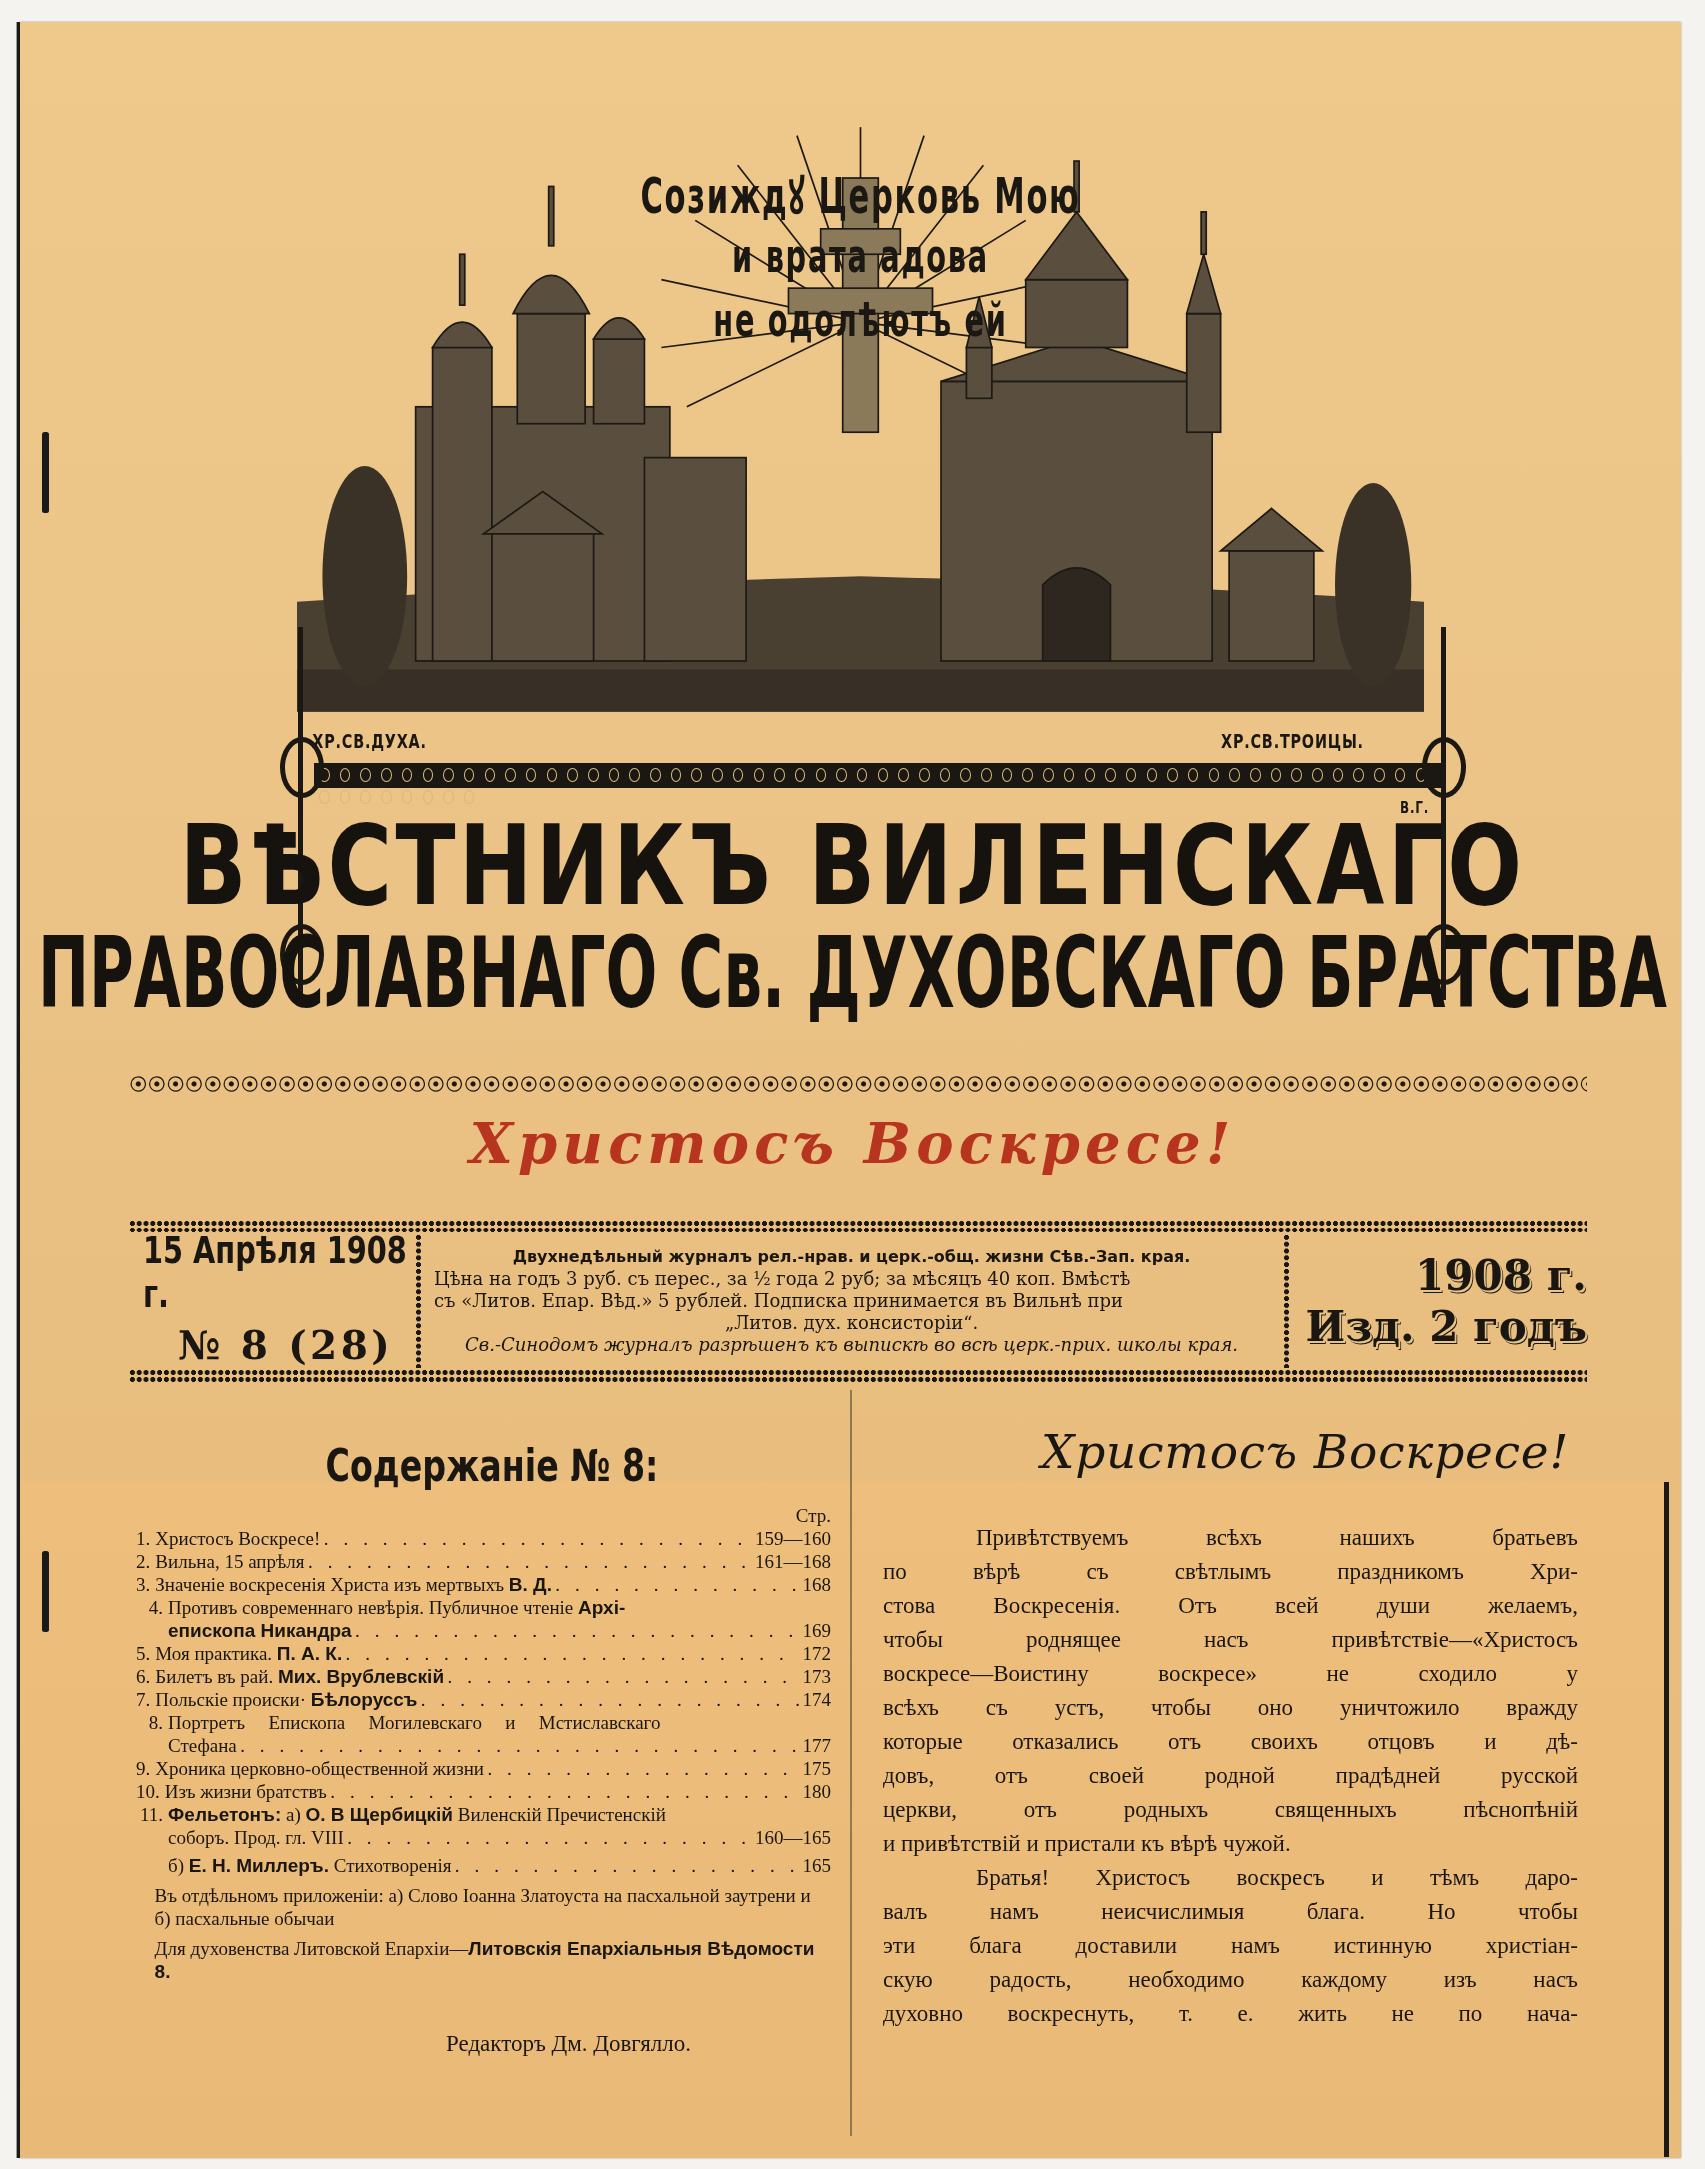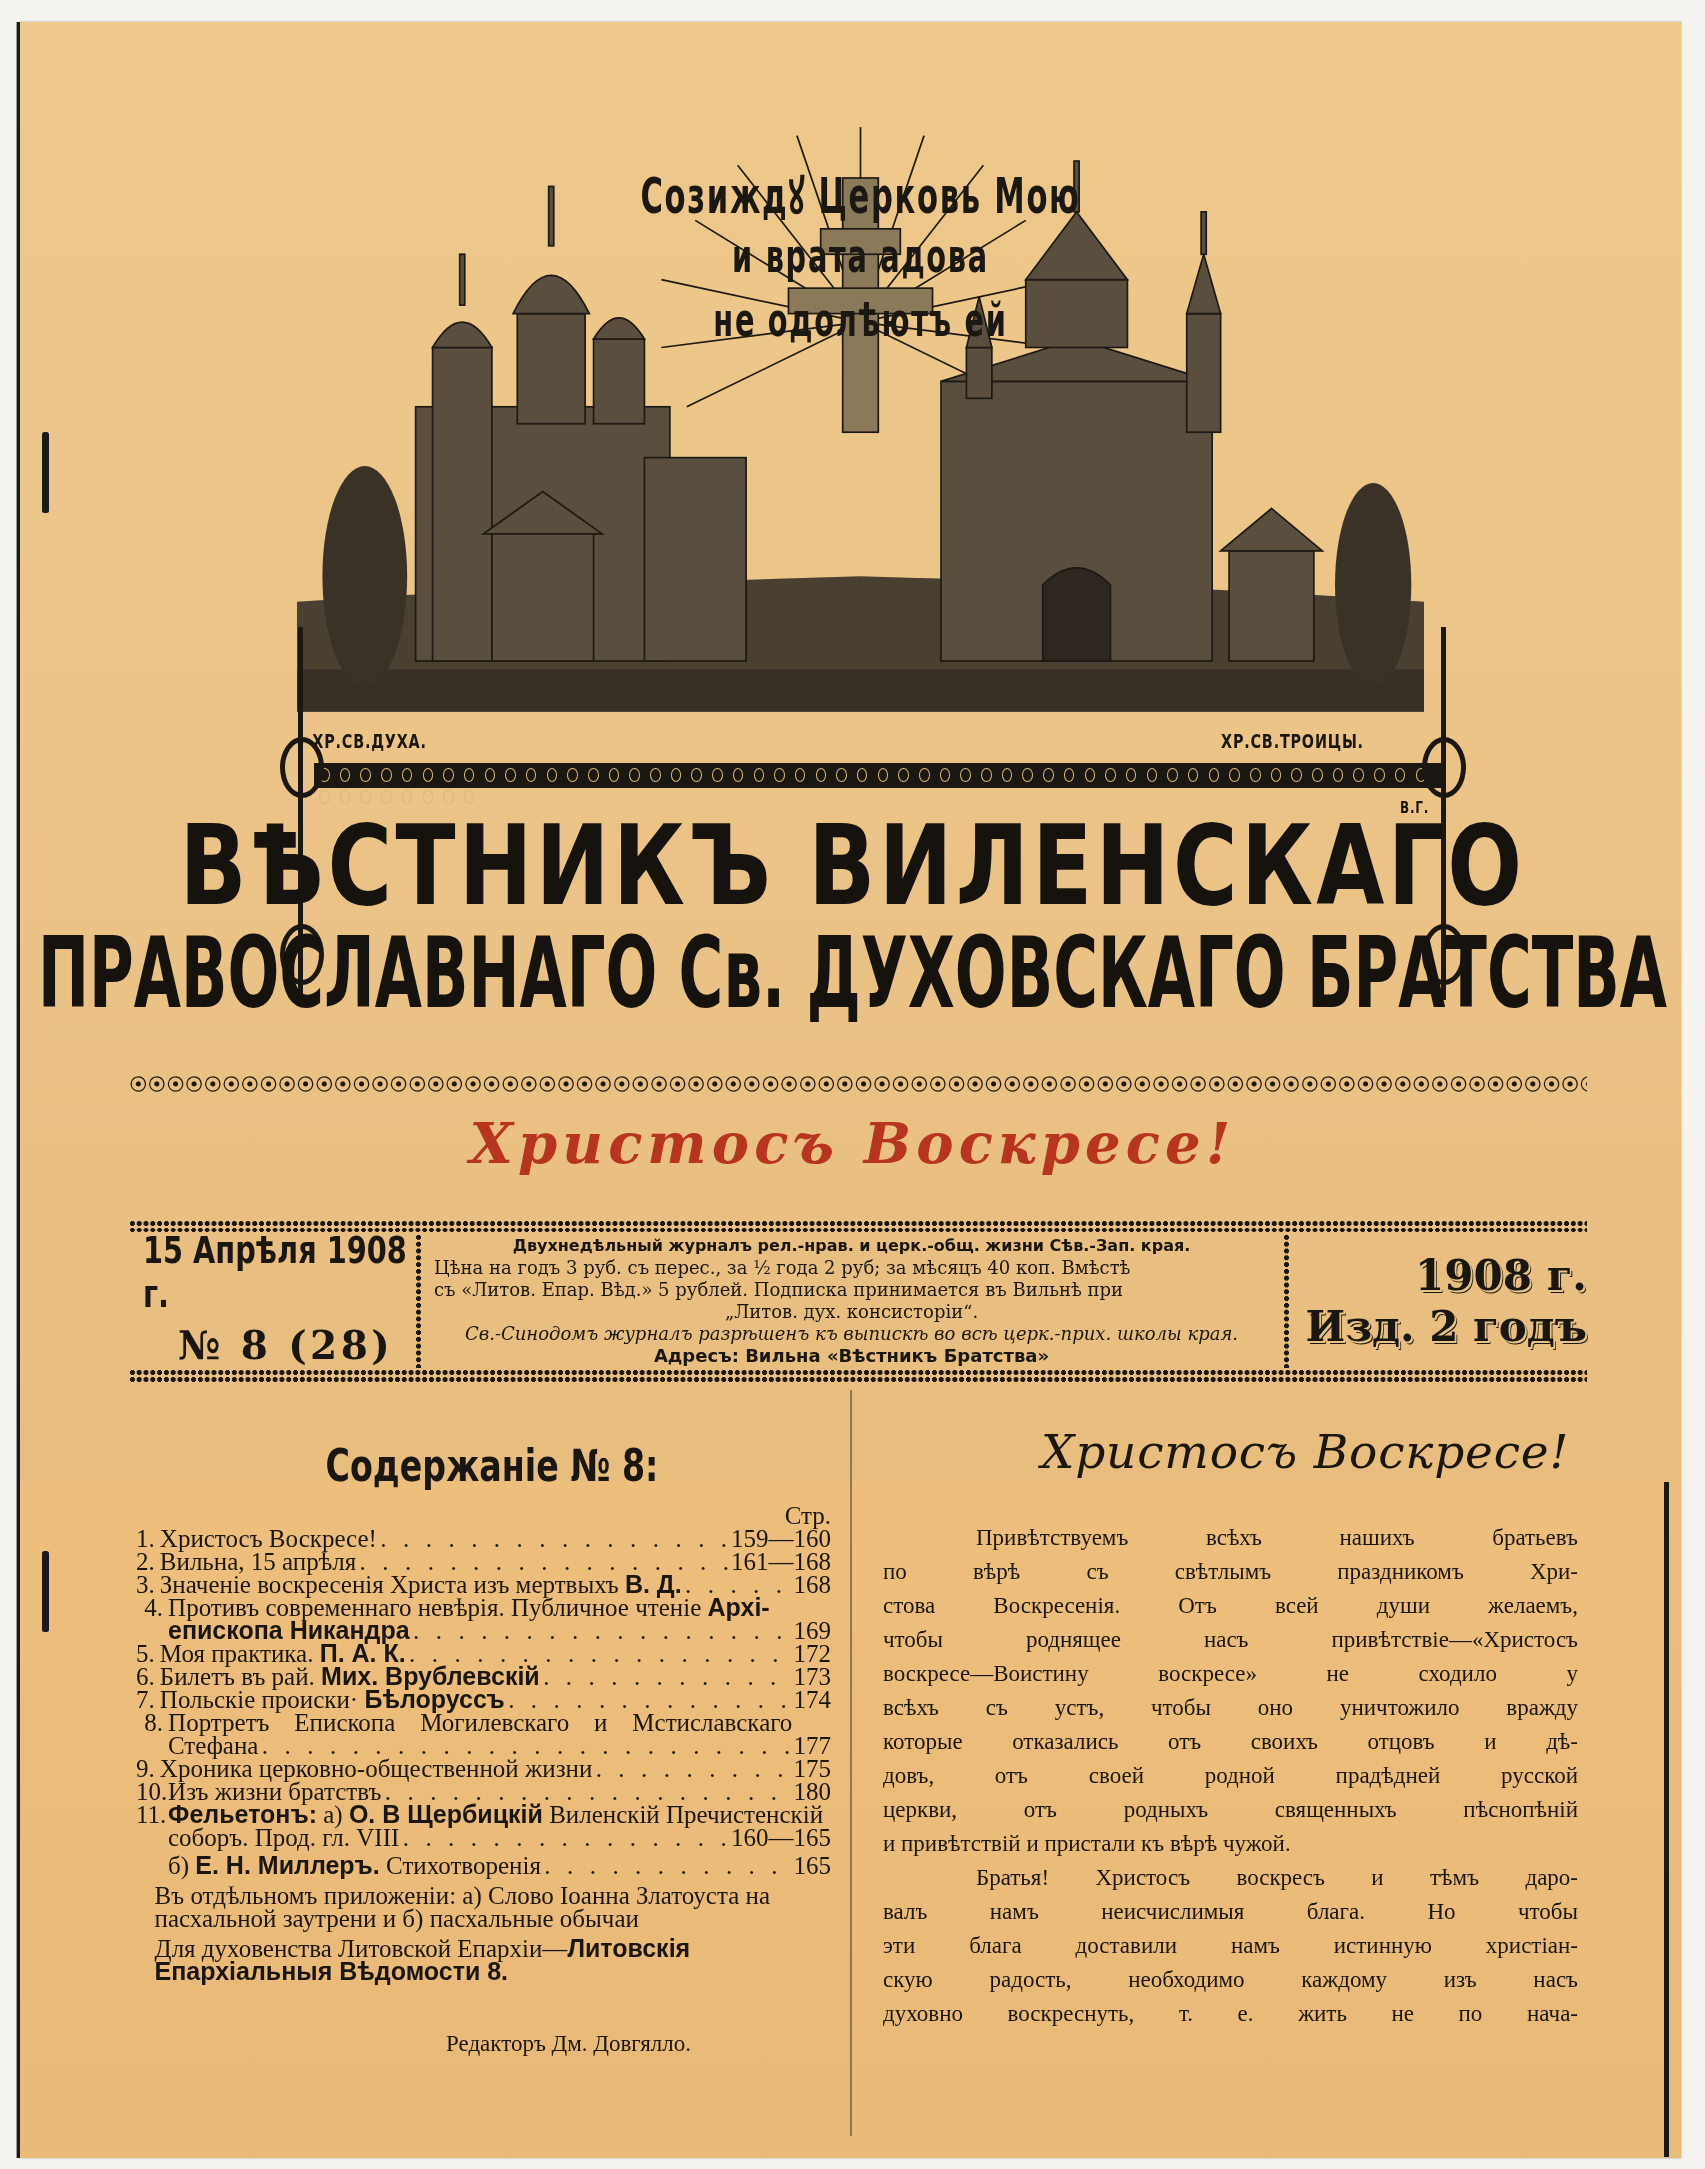--- a/index.html
+++ b/index.html
@@ -27,21 +27,21 @@
   .issue { font-family:"DejaVu Serif", serif; font-weight:bold; font-size:39px; margin-top:12px; letter-spacing:3.4px; }
   .mid-text { font-size:18px; line-height:22px; text-align:justify; width:100%; padding:0 12px; box-sizing:border-box; }
   .mid-text .b { font-family:"DejaVu Sans", sans-serif; font-weight:bold; }
   .mid-text .c { text-align:center; }
   .mid-text .i { font-style:italic; text-align:center; }
   .year { font-family:"DejaVu Serif", serif; font-weight:bold; font-size:42px; line-height:51px; text-shadow:1.7px 1.7px 0 #e8c486, 2.5px 2.5px 0 #1b1712; }
   
   .col-div { position:absolute; left:850px; top:1390px; width:1.7px; height:746px; background:#6b5a42; opacity:.7; }
   
   .toc-title { position:absolute; left:136px; top:1445px; width:712px; text-align:center; font-family:"DejaVu Sans Condensed","DejaVu Sans", sans-serif; font-weight:bold; font-size:37px; transform:scaleY(1.2); }
-  .toc { position:absolute; left:136px; top:1504px; width:695px; font-family:"Liberation Serif", serif; font-size:25px; line-height:23px; }
+  .toc { position:absolute; left:136px; top:1504px; width:695px; font-family:"Liberation Serif", serif; font-size:19px; line-height:23px; }
   .toc .str { text-align:right; }
   .toc-row { display:flex; align-items:baseline; white-space:nowrap; }
   .toc-row .num { width:27px; text-align:right; margin-right:5.1px; }
   .toc-row .t { flex:0 0 auto; }
   .toc-row .dots { flex:1 1 auto; overflow:hidden; margin:0 3.4px; letter-spacing:5.1px; }
   .toc-row .dots::before { content:". . . . . . . . . . . . . . . . . . . . . . . . . . . . . . . . . . . . . . . . . . . . . . . . . . . ."; }
   .toc-row .pg { flex:0 0 auto; }
   .bold { font-family:"Liberation Sans", sans-serif; font-weight:bold; }
   .toc-cont { padding-left:32px; }
   .toc-note { margin-top:6.8px; padding-left:18.6px; white-space:normal; }
@@ -162,21 +162,20 @@
     <div class="issue">№ 8 (28)</div>
   </div>
 
   <div class="cell" style="left:293px;width:859px;">
     <div class="mid-text">
       <div class="b c" style="font-size:16px;">Двухнедѣльный журналъ рел.-нрав. и церк.-общ. жизни Сѣв.-Зап. края.</div>
       <div>Цѣна на годъ 3 руб. съ перес., за ½ года 2 руб; за мѣсяцъ 40 коп. Вмѣстѣ</div>
       <div>съ «Литов. Епар. Вѣд.» 5 рублей. Подписка принимается въ Вильнѣ при</div>
       <div class="c">„Литов. дух. консисторіи“.</div>
       <div class="i">Св.-Синодомъ журналъ разрѣшенъ къ выпискѣ во всѣ церк.-прих. школы края.</div>
-      <div class="b c">Адресъ: Вильна «Вѣстникъ Братства»</div>
     </div>
   </div>
 
   <div class="cell" style="left:1161px;width:297px;align-items:flex-end;">
     <div class="year">1908 г.</div>
     <div class="year">Изд. 2 годъ</div>
   </div>
 </div>
 
 <div class="col-div"></div>

